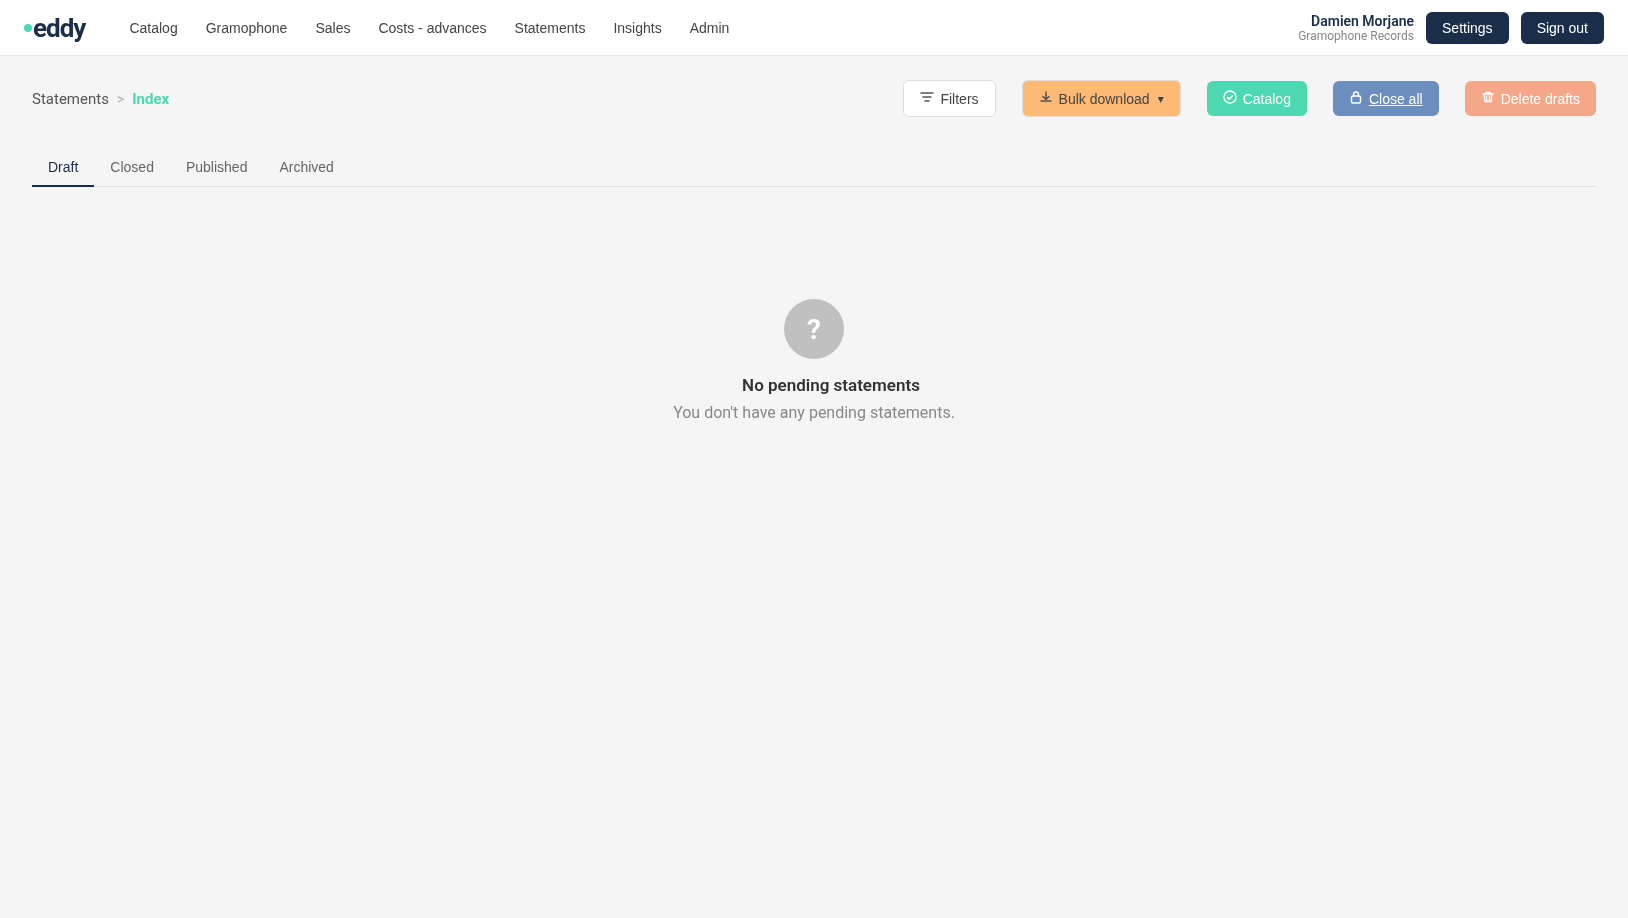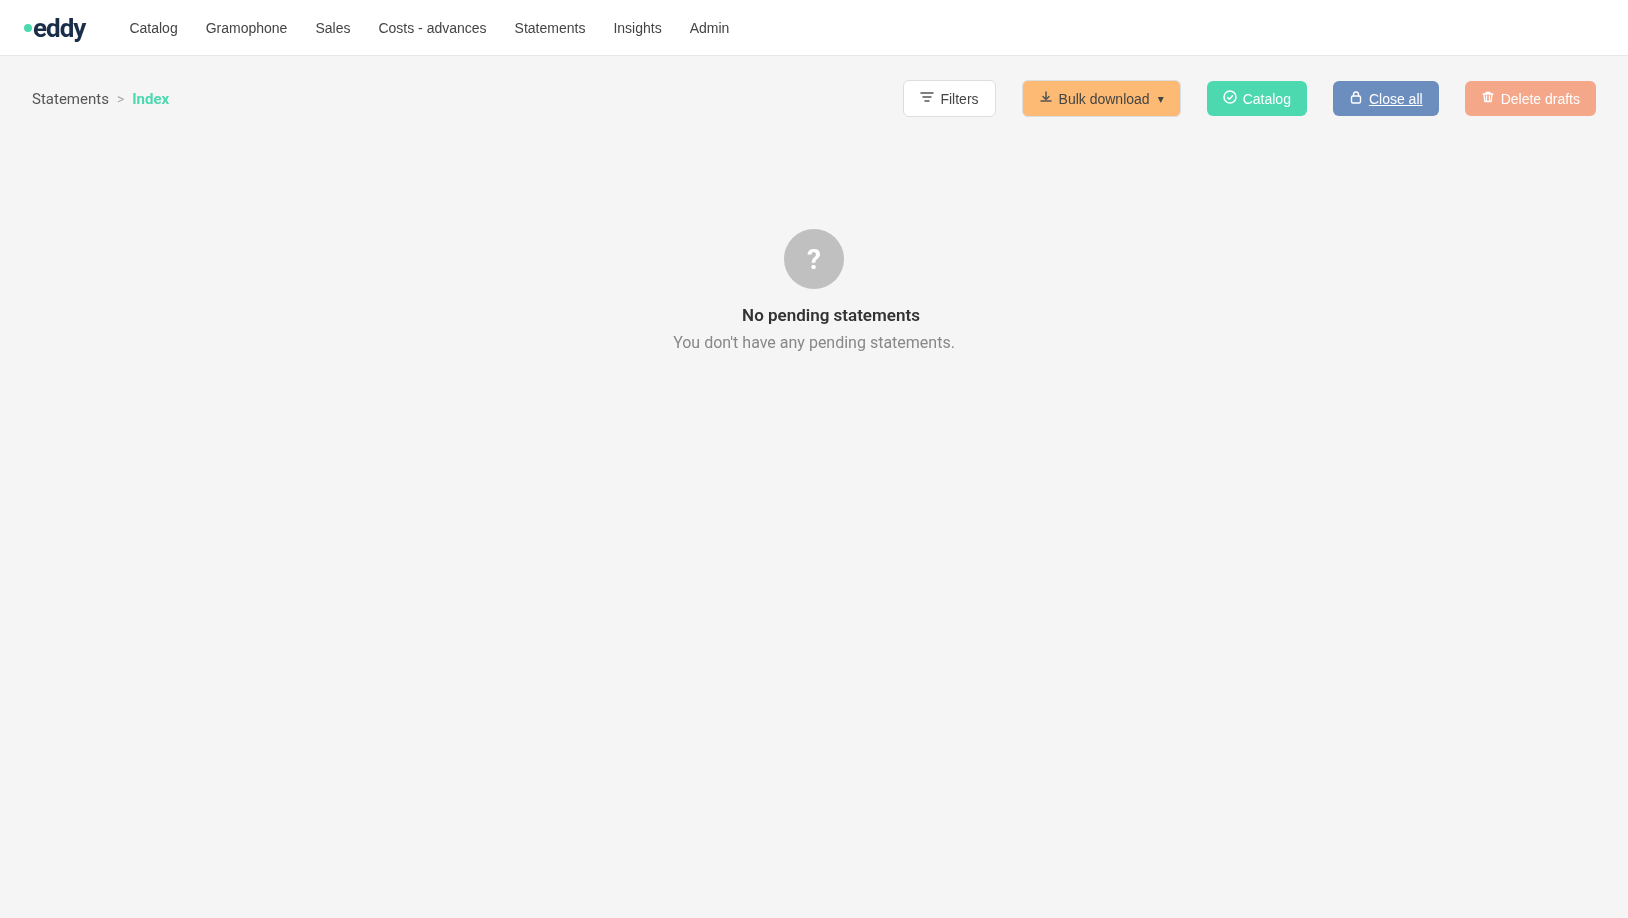--- a/index.html
+++ b/index.html
@@ -141,20 +141,28 @@
     <div class="nav-links">
       <button class="nav-link">Catalog</button>
       <button class="nav-link">Gramophone</button>
       <button class="nav-link">Sales</button>
       <button class="nav-link">Costs - advances</button>
       <button class="nav-link">Statements</button>
       <button class="nav-link">Insights</button>
       <button class="nav-link">Admin</button>
     </div>
   </div>
+  <div class="navbar-right">
+    <div class="user-info">
+      <div class="user-name">Damien Morjane</div>
+      <div class="user-company">Gramophone Records</div>
+    </div>
+    <button class="btn-settings">Settings</button>
+    <button class="btn-signout">Sign out</button>
+  </div>
 </nav>
 
 <div class="page-container">
 
   <div class="page-header">
     <div class="breadcrumb">
       <span class="breadcrumb-parent">Statements</span>
       <span class="breadcrumb-separator">&gt;</span>
       <span class="breadcrumb-current">Index</span>
     </div>
@@ -201,20 +209,26 @@
         <span>
           <svg width="14" height="14" viewBox="0 0 14 14" fill="none" xmlns="http://www.w3.org/2000/svg">
             <path d="M2 4h10M5 4V2.5h4V4M5.5 6v5M8.5 6v5M3 4l.8 7.5h6.4L11 4" stroke="#fff" stroke-width="1.3" stroke-linecap="round" stroke-linejoin="round"></path>
           </svg>
         </span>
         <span>Delete drafts</span>
       </button>
     </div>
   </div>
 
+  <div class="tabs">
+    <button class="tab active">Draft</button>
+    <button class="tab">Closed</button>
+    <button class="tab">Published</button>
+    <button class="tab">Archived</button>
+  </div>
 
   <div class="empty-state">
     <div class="empty-icon">
       <span>?</span>
     </div>
     <div class="empty-title">No pending statements</div>
     <div class="empty-subtitle">You don't have any pending statements.</div>
   </div>
 
 </div>

